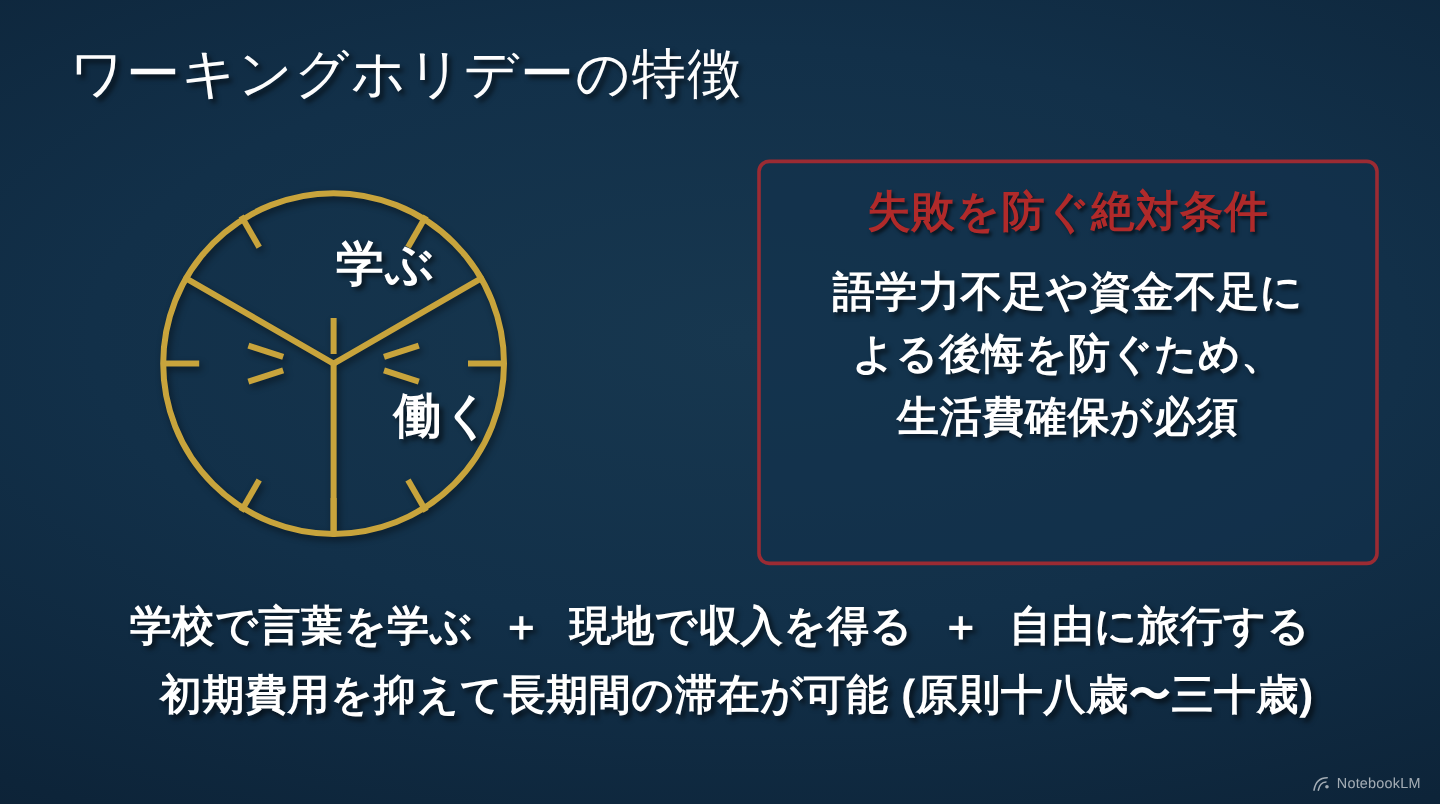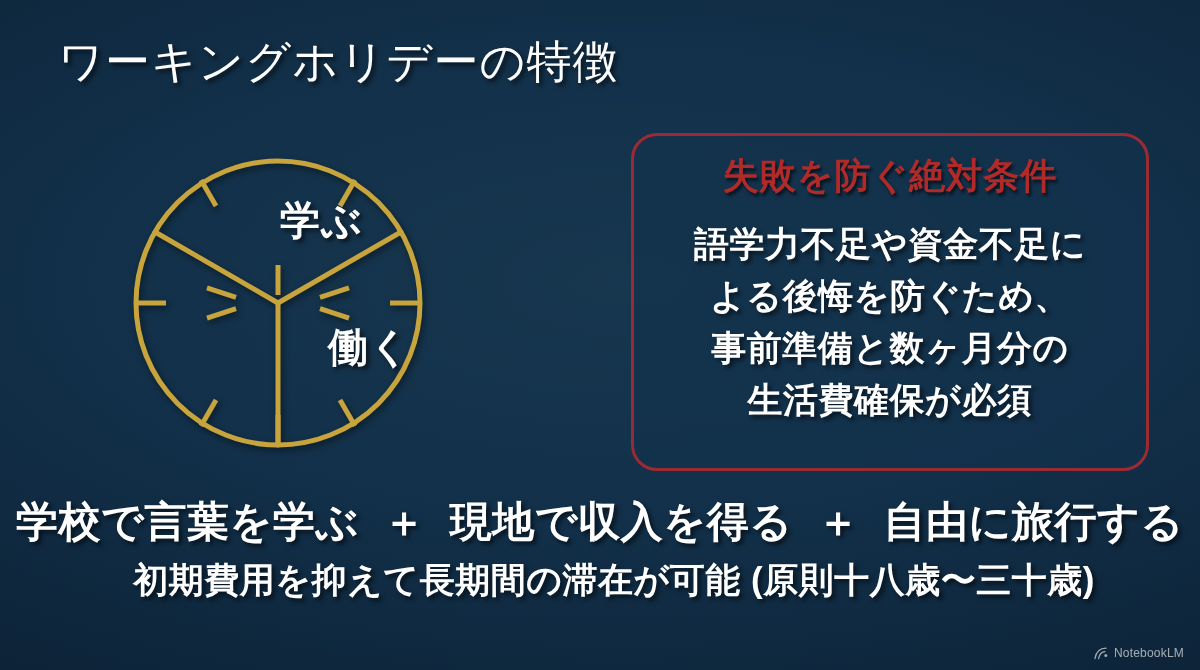--- a/index.html
+++ b/index.html
@@ -64,21 +64,21 @@
   #label-work  { left: 200px; top: 172px; }
 
   
   #callout {
     position: absolute;
     left: 631px;
     top: 133px;
     width: 518px;
     height: 338px;
     border: 3px solid #9b2b33;
-    border-radius: 26px;
+    border-radius: 10px;
     background: rgba(19,50,76,0.55);
     padding-top: 14px;
   }
   #callout-heading {
     text-align: center;
     color: #b02a2a;
     font-size: 36px;
     line-height: 52px;
     font-weight: 700;
     letter-spacing: 1px;
@@ -98,21 +98,21 @@
 
   
   #footer { position: absolute; left: 0; top: 497px; width: 1200px; }
   .footer-line {
     text-align: center;
     color: #ffffff;
     font-weight: 700;
     white-space: nowrap;
     text-shadow: 3px 3px 4px rgba(0,0,0,0.60);
   }
-  #footer-line-1 { font-size: 42px; line-height: 50px; letter-spacing: 0.5px; }
+  #footer-line-1 { font-size: 35px; line-height: 50px; letter-spacing: 0.5px; }
   #footer-line-2 { font-size: 35px; line-height: 54px; letter-spacing: 0.5px; margin-top: 6px; margin-left: 28px; }
   .plus { padding: 0 12px; font-weight: 700; }
 
   
   #watermark {
     position: absolute;
     right: 16px;
     bottom: 10px;
     display: flex;
     align-items: flex-end;
@@ -158,21 +158,20 @@
     </svg>
     <div class="seg-label" id="label-learn">学ぶ</div>
     <div class="seg-label" id="label-work">働く</div>
   </div>
 
   <div id="callout">
     <div id="callout-heading">失敗を防ぐ絶対条件</div>
     <div id="callout-body">
       <span class="bline">語学力不足や資金不足に</span>
       <span class="bline">よる後悔を防ぐため、</span>
-      <span class="bline">事前準備と数ヶ月分の</span>
       <span class="bline">生活費確保が必須</span>
     </div>
   </div>
 
   <div id="footer">
     <div class="footer-line" id="footer-line-1">
       <span>学校で言葉を学ぶ</span>
       <span class="plus">＋</span>
       <span>現地で収入を得る</span>
       <span class="plus">＋</span>

